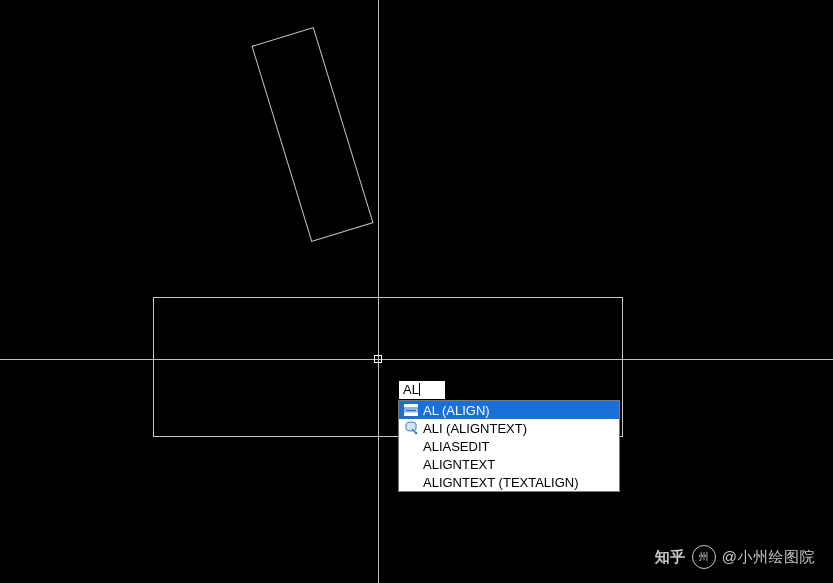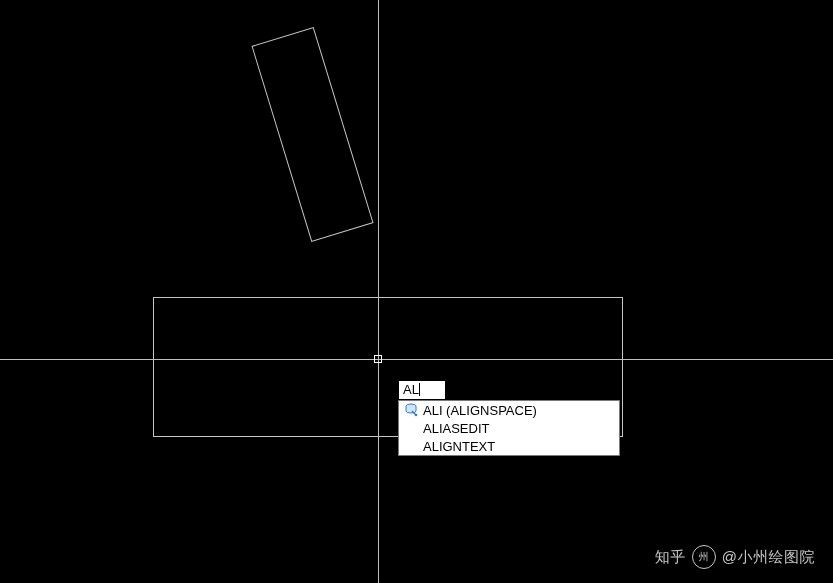--- a/index.html
+++ b/index.html
@@ -99,21 +99,21 @@
     bottom: 14px;
     color: #c8c8c8;
     font-size: 15px;
     letter-spacing: 0.5px;
     display: flex;
     align-items: center;
     gap: 6px;
     user-select: none;
   }
   .watermark .logo {
-    font-weight: 400;
+    font-weight: 700;
   }
   .watermark .circ {
     width: 22px;
     height: 22px;
     border: 1.5px solid #c8c8c8;
     border-radius: 50%;
     display: flex;
     align-items: center;
     justify-content: center;
     font-size: 10px;
@@ -131,38 +131,52 @@
   <div class="crosshair-h" style="top:359px;"></div>
   <div class="crosshair-v" style="left:378px;"></div>
   <div class="pickbox" style="left:374px; top:355px;"></div>
 
   <div class="dyn-input" style="left:398px; top:380px; width:48px;">
     <span>AL</span><span class="caret"></span>
   </div>
 
   <div class="suggest" id="suggest" style="left:398px; top:400px; width:222px;">
 
+    <div class="suggest-row sel">
+      <span class="sicon">
+        <svg width="14" height="12" viewBox="0 0 14 12">
+          <rect x="0" y="0" width="14" height="3" fill="#fff" stroke="#fff"></rect>
+          <rect x="1" y="5" width="12" height="3" fill="none" stroke="#fff"></rect>
+          <rect x="0" y="9" width="14" height="3" fill="#fff" stroke="#fff"></rect>
+        </svg>
+      </span>
+      <span>AL (ALIGN)</span>
+    </div>
     <div class="suggest-row">
       <span class="sicon">
         <svg width="14" height="14" viewBox="0 0 14 14">
           <ellipse cx="7" cy="3" rx="5" ry="2" fill="#cfe6ff" stroke="#3a7bc8"></ellipse>
           <path d="M2 3 v5 a5 2 0 0 0 10 0 v-5" fill="#cfe6ff" stroke="#3a7bc8"></path>
           <path d="M8 8 l4 4" stroke="#3a7bc8" stroke-width="1.5"></path>
           <circle cx="12" cy="12" r="1.3" fill="#3a7bc8"></circle>
         </svg>
       </span>
-      <span>ALI (ALIGNSPACE)</span>
+      <span>ALI (ALIGNTEXT)</span>
     </div>
     <div class="suggest-row">
       <span class="sicon"></span>
       <span>ALIASEDIT</span>
     </div>
     <div class="suggest-row">
       <span class="sicon"></span>
       <span>ALIGNTEXT</span>
+    </div>
+    <div class="suggest-row">
+      <span class="sicon"></span>
+      <span>ALIGNTEXT (TEXTALIGN)</span>
     </div>
   </div>
 
   <div class="watermark">
     <span class="logo">知乎</span>
     <span class="circ">州</span>
     <span>@小州绘图院</span>
   </div>
 
 </div>

